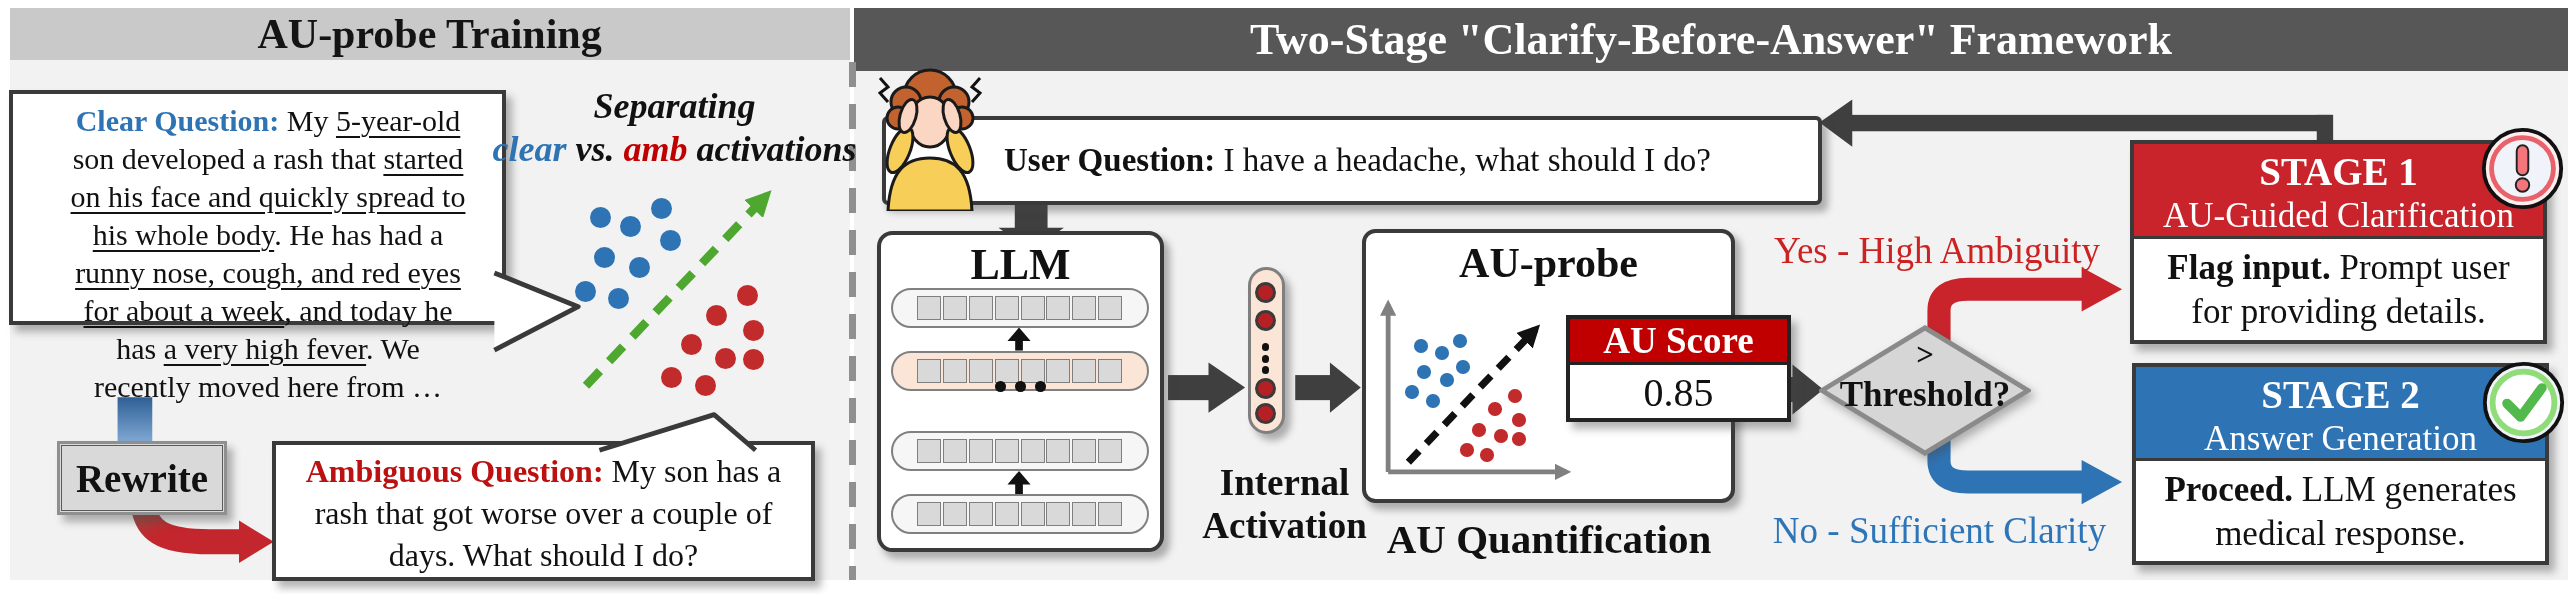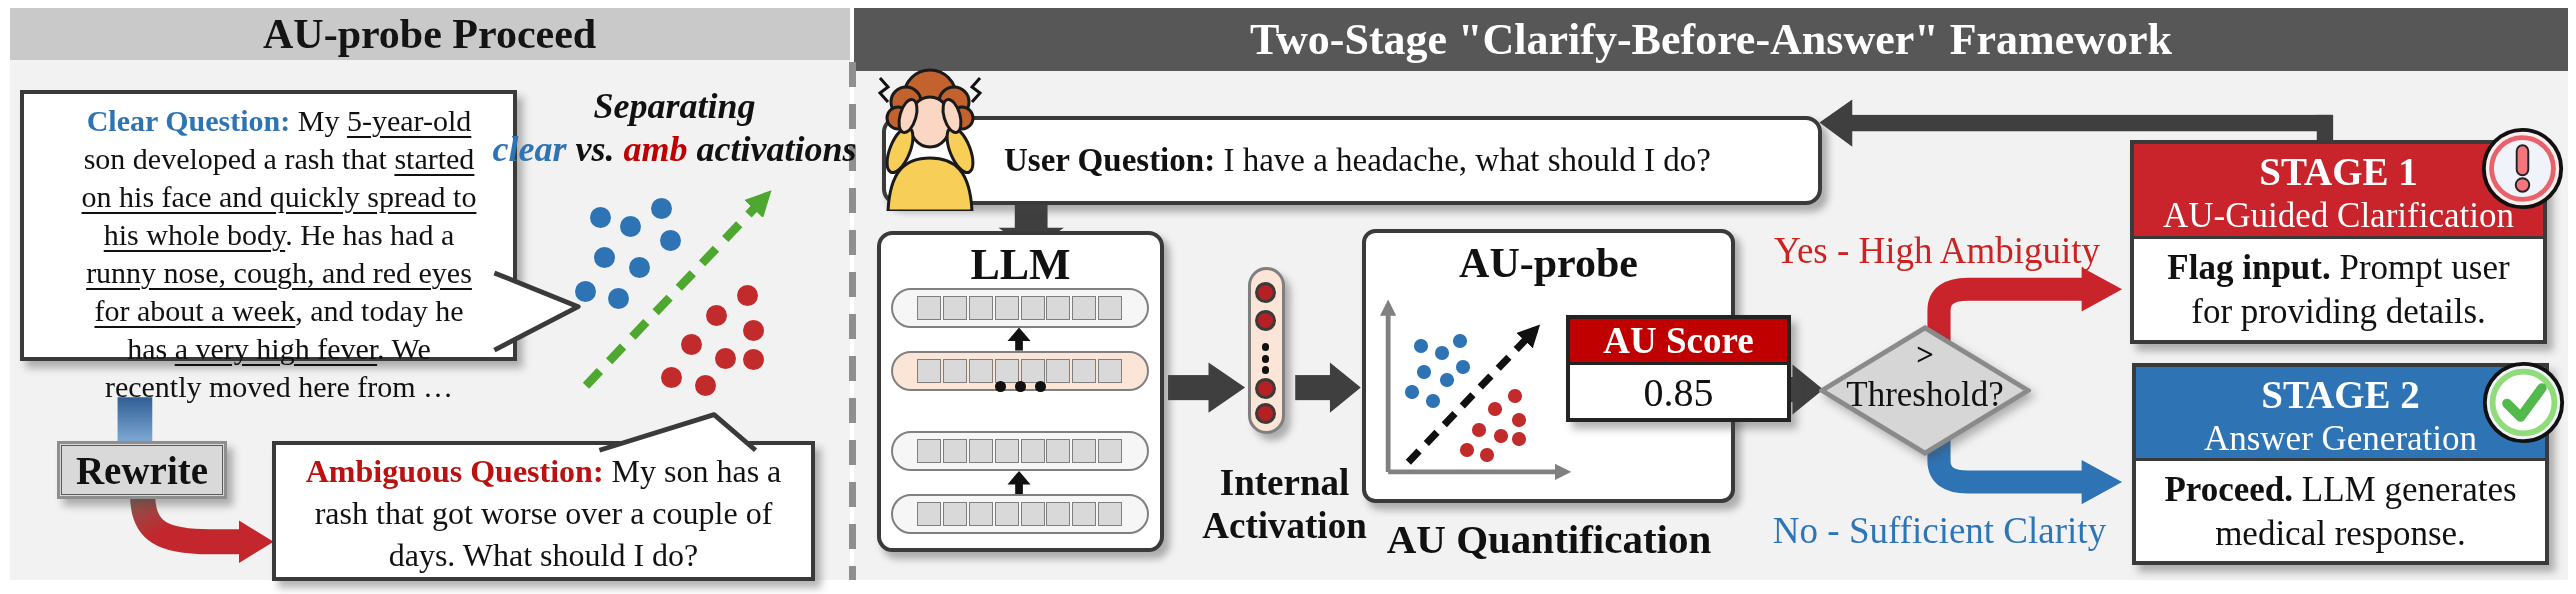--- a/index.html
+++ b/index.html
@@ -23,21 +23,21 @@
   .sg-u{text-decoration:underline;text-underline-offset:4.8px;text-decoration-thickness:2.4px;}
   .sg-bluebold{color:#2E74B5;font-weight:bold;}
   .sg-redbold{color:#BB1111;font-weight:bold;}
   .sg-blue{color:#2E74B5;}
   .sg-red{color:#C00000;}
   .sep-label{font-weight:bold;font-style:italic;font-size:36px;line-height:43px;text-align:center;}
   .rewrite-btn{background:#D9D9D9;border:3.9px solid #8F8F8F;outline:1.9px solid #5a5a5a;outline-offset:-5.8px;
                font-weight:bold;font-size:39px;}
   .dot{position:absolute;border-radius:50%;}
   
-  .user-box{background:#fff;border:4.8px solid #3A3A3A;border-radius:16px;font-size:33px;
+  .user-box{background:#fff;border:4.8px solid #3A3A3A;border-radius:6px;font-size:33px;
             display:flex;align-items:center;padding-left:118px;white-space:nowrap;}
   .llm-box{background:#fff;border:4.8px solid #3A3A3A;border-radius:15.4px;}
   .llm-title{font-weight:bold;font-size:44px;text-align:center;}
   .llm-row{position:absolute;left:9.6px;width:258px;height:40px;border:2.9px solid #808080;border-radius:21px;
            background:#F6F6F6;display:flex;align-items:center;justify-content:center;gap:1.9px;box-sizing:border-box;}
   .llm-row.hl{background:#FBE5D6;}
   .llm-cell{width:24px;height:24px;background:#D9D9D9;border:1.9px solid #7F7F7F;box-sizing:border-box;flex:none;}
   .llm-ellipsis{display:flex;justify-content:center;gap:9.6px;}
   .llm-ellipsis span{width:10.6px;height:10.6px;border-radius:50%;background:#111;}
   .act-pill{background:#FBE5D6;border:3.9px solid #7F7F7F;border-radius:21px;}
@@ -46,37 +46,37 @@
   .ia-label{font-weight:bold;font-size:37px;line-height:43px;text-align:center;}
   .probe-box{background:#fff;border:4.8px solid #3A3A3A;border-radius:13.5px;}
   .probe-title{position:absolute;left:0;right:0;top:5.8px;text-align:center;font-weight:bold;font-size:42px;}
   .score-box{border:4.8px solid #232323;background:#fff;}
   .score-head{height:43px;background:#C00000;border-bottom:3.9px solid #232323;color:#fff;font-weight:bold;
               font-size:37px;display:flex;align-items:center;justify-content:center;}
   .score-val{height:55px;font-size:40px;display:flex;align-items:center;justify-content:center;}
   .quant-label{font-weight:bold;font-size:41px;text-align:center;}
   .diamond-wrap{filter:drop-shadow(4.8px 5.8px 4.8px rgba(70,70,70,.4));}
   .d-op{position:absolute;left:0;right:0;top:11.6px;text-align:center;font-weight:bold;font-size:31px;}
-  .d-label{position:absolute;left:0;right:0;top:50px;text-align:center;font-weight:normal;font-size:35px;}
+  .d-label{position:absolute;left:0;right:0;top:50px;text-align:center;font-weight:bold;font-size:35px;}
   .yes-label{color:#CC2222;font-size:37px;text-align:center;}
   .no-label{color:#2E75B8;font-size:37px;text-align:center;}
   .stage{border:4.8px solid #3A3A3A;background:#fff;text-align:center;}
   .stage-head{color:#fff;border-bottom:3.9px solid #3A3A3A;}
   .st-title{font-weight:bold;font-size:39px;line-height:48px;padding-top:3.9px;}
   .st-sub{font-size:35px;line-height:39px;}
   .st-body{font-size:35px;line-height:44px;padding-top:6.7px;}
   svg{display:block;}
   .noptr{pointer-events:none;}
 </style>
 </head>
 <body>
 
 <div class="canvas">
 
-  <div class="abs flexc lp-header" style="left:9.6px;top:7.7px;width:840px;height:52px;">AU-probe Proceed</div>
+  <div class="abs flexc lp-header" style="left:9.6px;top:7.7px;width:840px;height:52px;">AU-probe Training</div>
   <div class="abs panel-bg" style="left:9.6px;top:60px;width:840px;height:520px;"></div>
   <div class="abs flexc rp-header" style="left:854px;top:7.7px;width:1714px;height:64px;">Two-Stage "Clarify-Before-Answer" Framework</div>
   <div class="abs panel-bg" style="left:854px;top:71px;width:1714px;height:509px;"></div>
   <div class="abs divider" style="left:849px;top:62px;width:6.7px;height:518px;"></div>
 
   <svg class="abs noptr" style="left:0;top:0;" width="2576" height="595" viewBox="0 0 2673 617">
     <defs>
       <linearGradient id="gradBlue" x1="0" y1="0" x2="0" y2="1">
         <stop offset="0" stop-color="#2F5F96"></stop>
           <stop offset="1" stop-color="#86AED8"></stop>
@@ -109,21 +109,21 @@
         <rect x="2404" y="119" width="17" height="27"></rect>
       <polygon points="1922,103 1922,152 1888,127"></polygon>
     </g>
 
     <path d="M 2012 372 L 2012 322 Q 2012 300 2042 300 L 2162 300" stroke="#C9242B" stroke-width="24" fill="none"></path>
     <polygon points="2160,277 2160,323 2202,300" fill="#C9242B"></polygon>
     <path d="M 2012 438 L 2012 478 Q 2012 500 2042 500 L 2162 500" stroke="#2E74B5" stroke-width="24" fill="none"></path>
     <polygon points="2160,477 2160,523 2202,500" fill="#2E74B5"></polygon>
   </svg>
 
-  <div class="abs bubble shadow" style="left:20px;top:90px;width:497px;height:271px;padding-left:21px;">
+  <div class="abs bubble shadow" style="left:9px;top:90px;width:497px;height:235px;padding-left:21px;">
     <div class="clear-text"><span class="sg-bluebold">Clear Question:</span><span class="sg-p"> My </span><span class="sg-u">5-year-old</span><br><span class="sg-p">son developed a rash that </span><span class="sg-u">started</span><br><span class="sg-u">on his face and quickly spread to</span><br><span class="sg-u">his whole body</span><span class="sg-p">. He has had a</span><br><span class="sg-u">runny nose, cough, and red eyes</span><br><span class="sg-u">for about a week</span><span class="sg-p">, and today he</span><br><span class="sg-p">has </span><span class="sg-u">a very high fever</span><span class="sg-p">. We</span><br><span class="sg-p">recently moved here from …</span></div>
   </div>
 
   <div class="abs sep-label" style="left:482px;top:85px;width:385px;height:89px;font-style:italic;">
     <div><span class="sg-p">Separating</span></div>
     <div><span class="sg-blue">clear</span><span class="sg-p"> vs. </span><span class="sg-red">amb</span><span class="sg-p"> activations</span></div>
   </div>
 
   <div class="abs" style="left:540px;top:164px;width:318px;height:241px;">
       <div class="dot" style="left: 50px; top: 43px; width: 21px; height: 21px; background: rgb(46, 116, 181);"></div>
@@ -137,21 +137,21 @@
       <div class="dot" style="left: 197px; top: 121px; width: 21px; height: 21px; background: rgb(194, 43, 43);"></div>
       <div class="dot" style="left: 166px; top: 141px; width: 21px; height: 21px; background: rgb(194, 43, 43);"></div>
       <div class="dot" style="left: 203px; top: 156px; width: 21px; height: 21px; background: rgb(194, 43, 43);"></div>
       <div class="dot" style="left: 141px; top: 170px; width: 21px; height: 21px; background: rgb(194, 43, 43);"></div>
       <div class="dot" style="left: 175px; top: 184px; width: 21px; height: 21px; background: rgb(194, 43, 43);"></div>
       <div class="dot" style="left: 203px; top: 185px; width: 21px; height: 21px; background: rgb(194, 43, 43);"></div>
       <div class="dot" style="left: 121px; top: 203px; width: 21px; height: 21px; background: rgb(194, 43, 43);"></div>
       <div class="dot" style="left: 155px; top: 211px; width: 21px; height: 21px; background: rgb(194, 43, 43);"></div>
     </div>
 
-  <div class="abs flexc rewrite-btn shadow" style="left:57px;top:441px;width:170px;height:58px;">Rewrite</div>
+  <div class="abs flexc rewrite-btn shadow" style="left:57px;top:441px;width:170px;height:74px;">Rewrite</div>
 
   <div class="abs bubble shadow" style="left:272px;top:441px;width:543px;height:140px;">
     <div class="amb-text"><span class="sg-redbold">Ambiguous Question:</span><span class="sg-p"> My son has a</span><br><span class="sg-p">rash that got worse over a couple of</span><br><span class="sg-p">days. What should I do?</span></div>
   </div>
 
   <div class="abs user-box shadow" style="left:882px;top:116px;width:940px;height:89px;">
     <span><span class="sg-b">User Question: </span><span class="sg-p">I have a headache, what should I do?</span></span>
   </div>
 
   <svg class="abs noptr" style="left:870px;top:66px;" width="120" height="145" viewBox="0 0 120 145">

